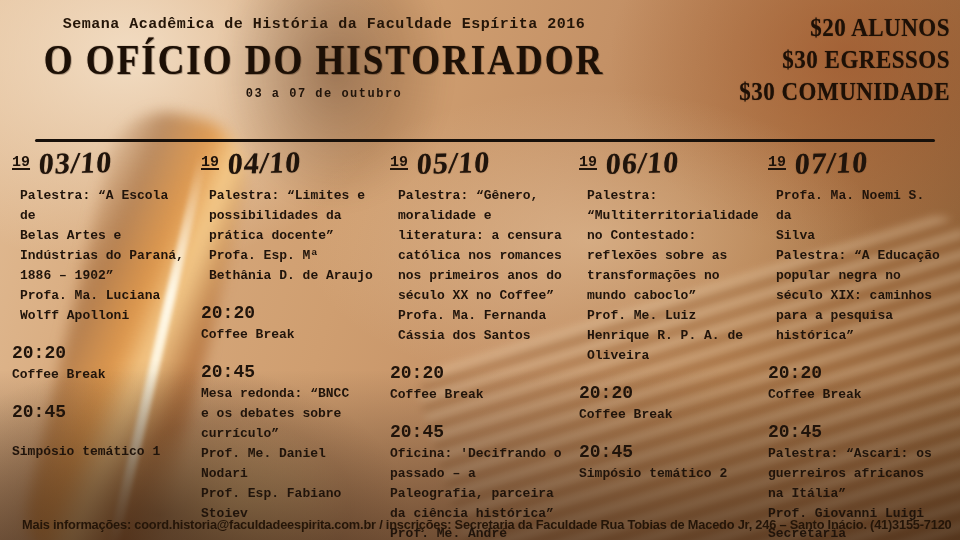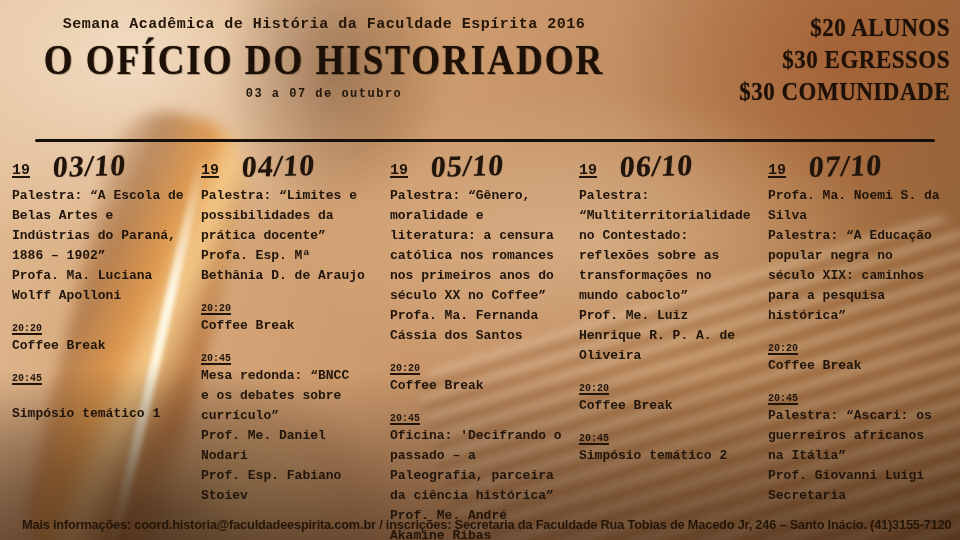--- a/index.html
+++ b/index.html
@@ -32,27 +32,27 @@
   .range{margin-top:7px;font-size:12px;font-weight:700;letter-spacing:1.5px;}
 
   .prices{position:absolute;top:12px;right:10px;text-align:right;font-family:"Liberation Serif",serif;font-weight:700;
     font-size:23px;line-height:29px;letter-spacing:.5px;color:#1d1006;transform:scaleY(1.1);transform-origin:top right;
     text-shadow:0 0 1px rgba(35,18,6,.55);}
 
   .rule{position:absolute;top:139px;left:35px;width:900px;height:2.5px;background:#17100a;border-radius:2px;}
 
   .grid{position:absolute;top:145px;left:12px;display:flex;gap:12px;}
   .col{width:177px;}
-  .day-head{display:flex;align-items:flex-end;gap:23px;height:36px;}
+  .day-head{display:flex;align-items:center;gap:9px;height:36px;}
   .t19{font-size:15px;font-weight:700;text-decoration:underline;text-decoration-thickness:1.5px;text-underline-offset:2px;padding-bottom:2px;}
   .date{display:inline-block;font-family:"Liberation Serif",serif;font-size:30px;line-height:30px;font-weight:700;letter-spacing:1px;
     transform:skewX(-6deg) rotate(-1.5deg);text-shadow:0 0 1px rgba(35,18,6,.6);}
   .event{margin-top:17px;}
-  .day-head + .event{margin-top:5px;}
-  .time{font-size:10px;font-weight:700;text-decoration:underline;text-decoration-thickness:1.5px;text-underline-offset:2px;margin-bottom:2px;}
+  .day-head + .event{margin-top:5px;margin-left:8px;}
+  .time{font-size:18px;font-weight:700;text-decoration-thickness:1.5px;text-underline-offset:2px;margin-bottom:2px;}
   .body{font-size:13px;line-height:20px;font-weight:700;white-space:pre-line;}
   .gap-top{margin-top:20px;}
 
   .footer{position:absolute;left:22px;right:4px;bottom:8px;font-family:"Liberation Sans",sans-serif;font-weight:700;
     font-size:12.8px;letter-spacing:-.2px;color:#241508;white-space:nowrap;}
 </style>
 </head>
 <body>
 
 <div class="poster">

